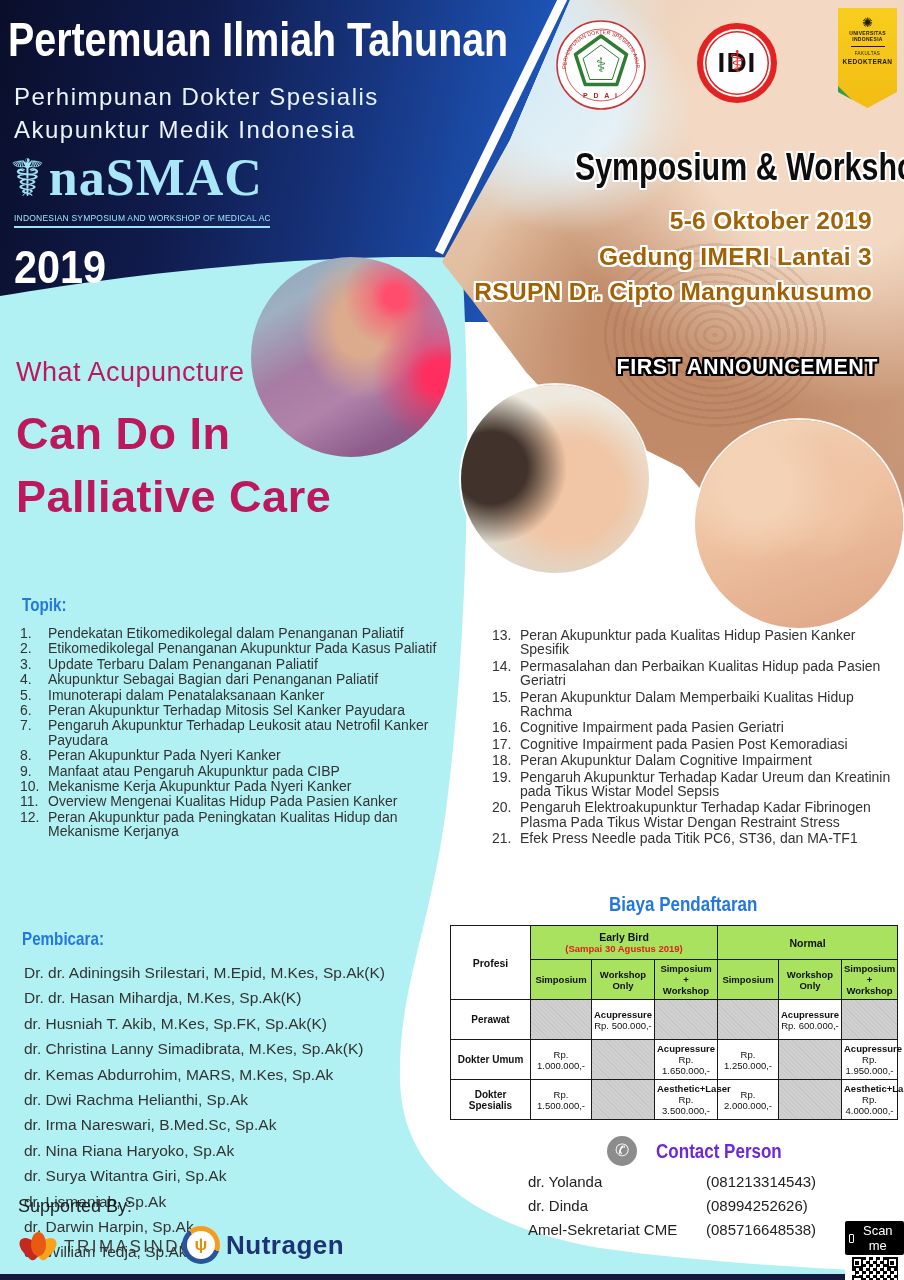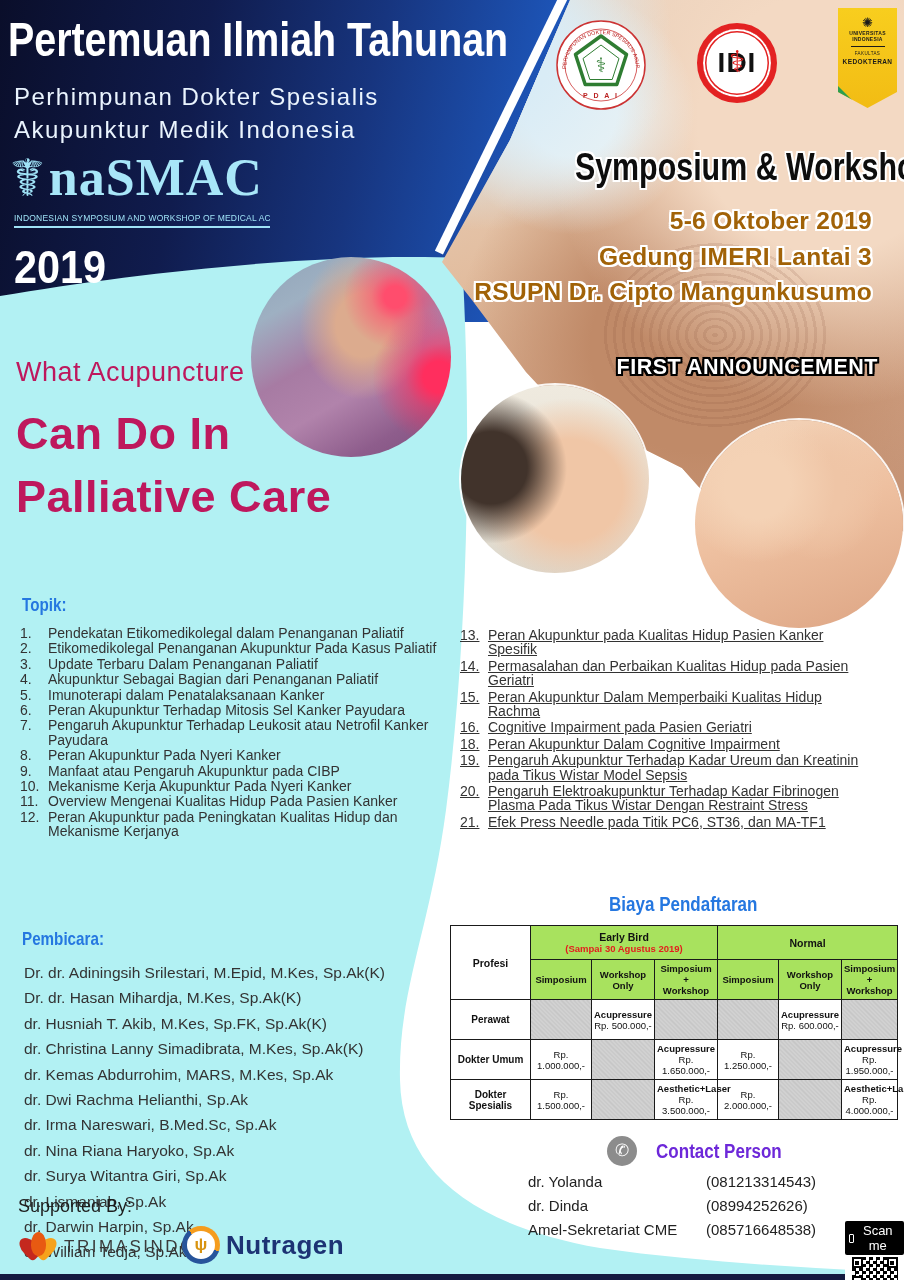--- a/index.html
+++ b/index.html
@@ -88,21 +88,21 @@
   .hero-s{font-size:27px;font-weight:500;letter-spacing:.5px;line-height:40px;margin-bottom:10px;}
   .hero-l{font-size:45px;font-weight:600;letter-spacing:.5px;line-height:63px;}
 
   
   .sec-heading{position:absolute;font-size:19px;font-weight:800;color:#2577e0;}
   .sec-heading .cond{transform:scaleX(.8);}
   .topics-h{left:22px;top:594px;}
   .speakers-h{left:22px;top:928px;}
   .tlist{position:absolute;font-size:14px;line-height:14.4px;color:#333;}
   #topics-left{left:20px;top:626px;width:424px;}
-  #topics-right{left:460px;top:628px;width:410px;text-decoration:underline;}
+  #topics-right{left:492px;top:628px;width:410px;}
   .t-item{display:flex;margin-bottom:1px;}
   #topics-right .t-item{margin-bottom:2px;}
   .t-num{flex:0 0 28px;}
   .t-txt{flex:1;}
   #speakers{position:absolute;left:24px;top:960px;width:430px;font-size:15.5px;line-height:25.4px;color:#333;}
 
   
   .pricing-h{position:absolute;left:460px;top:893px;width:447px;text-align:center;
     font-size:20px;font-weight:800;color:#2577e0;}
   .price-table{position:absolute;left:450px;top:925px;width:447px;border-collapse:collapse;
@@ -286,20 +286,24 @@
         <span class="t-num">14.</span>
         <span class="t-txt">Permasalahan dan Perbaikan Kualitas Hidup pada Pasien Geriatri</span>
       </div>
       <div class="t-item">
         <span class="t-num">15.</span>
         <span class="t-txt">Peran Akupunktur Dalam Memperbaiki Kualitas Hidup Rachma</span>
       </div>
       <div class="t-item">
         <span class="t-num">16.</span>
         <span class="t-txt">Cognitive Impairment pada Pasien Geriatri</span>
+      </div>
+      <div class="t-item">
+        <span class="t-num">17.</span>
+        <span class="t-txt">Cognitive Impairment pada Pasien Post Kemoradiasi</span>
       </div>
       <div class="t-item">
         <span class="t-num">18.</span>
         <span class="t-txt">Peran Akupunktur Dalam Cognitive Impairment</span>
       </div>
       <div class="t-item">
         <span class="t-num">19.</span>
         <span class="t-txt">Pengaruh Akupunktur Terhadap Kadar Ureum dan Kreatinin pada Tikus Wistar Model Sepsis</span>
       </div>
       <div class="t-item">

